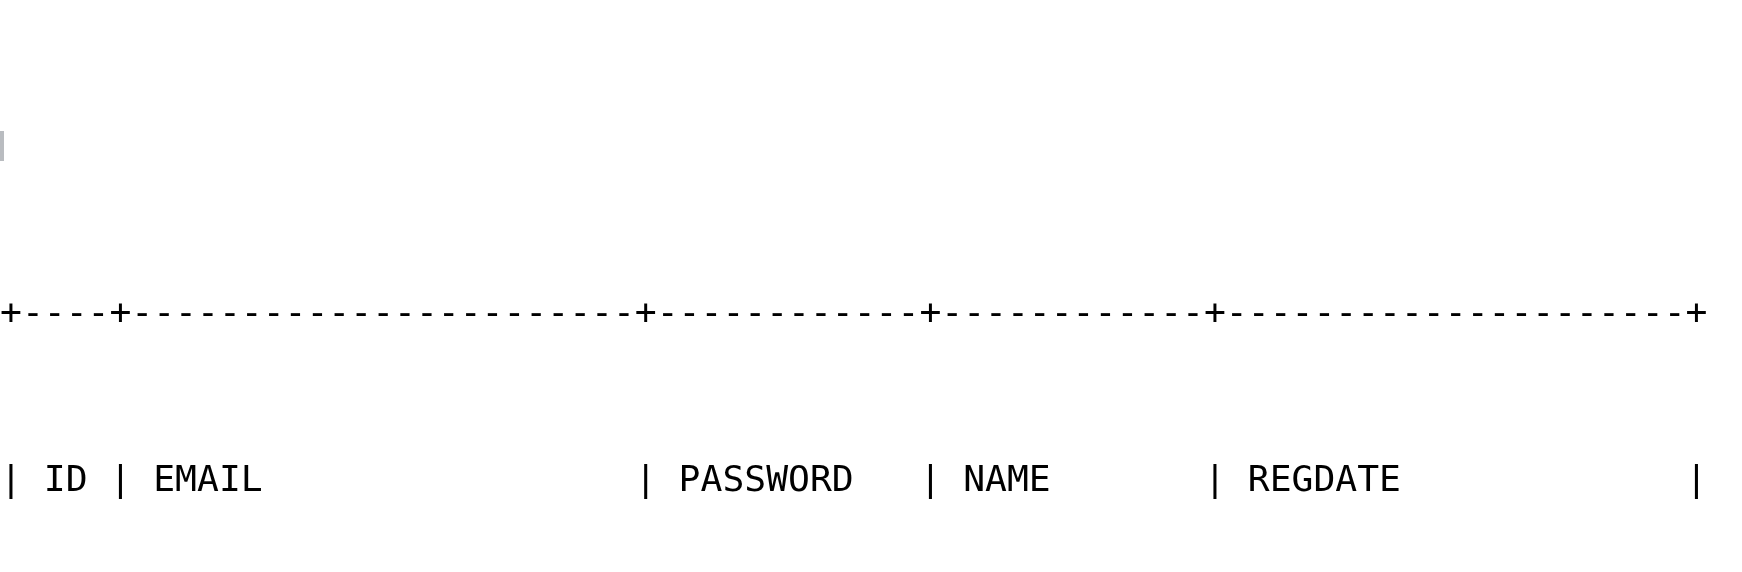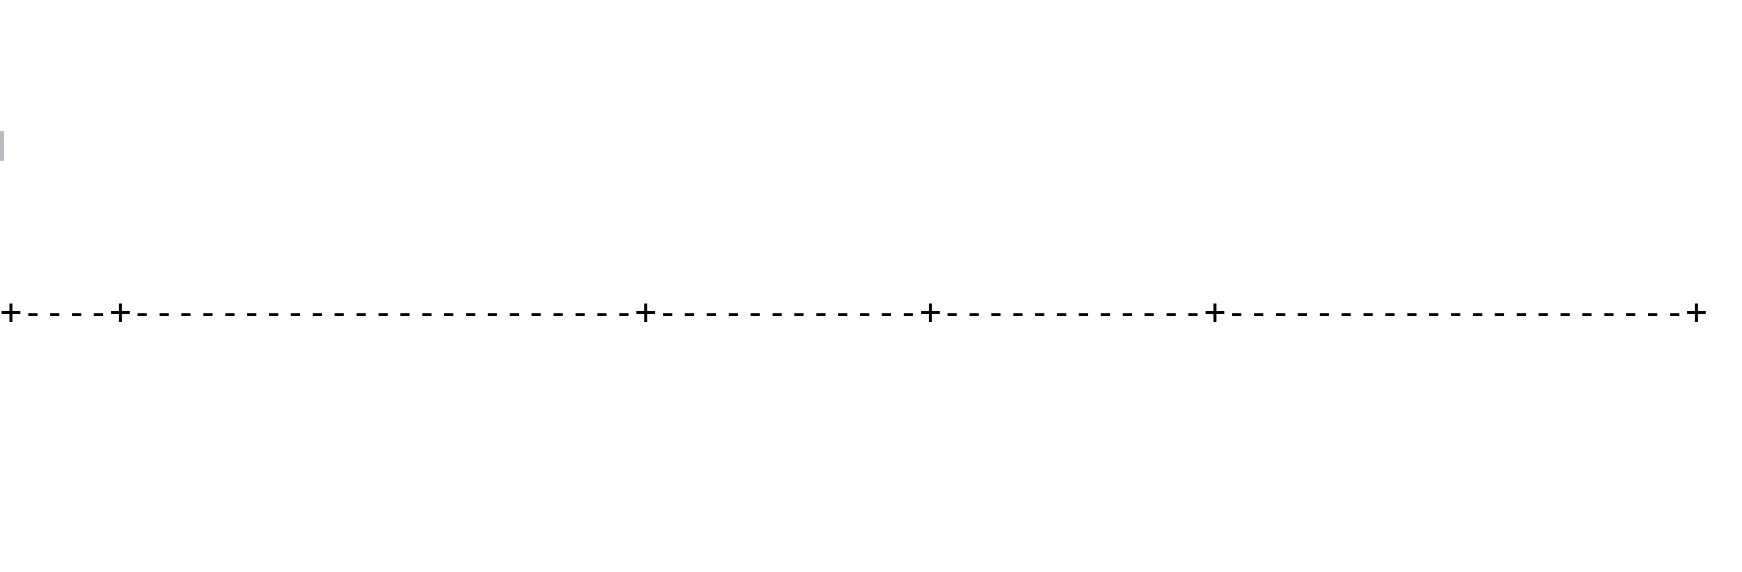--- a/index.html
+++ b/index.html
@@ -58,20 +58,21 @@
 <body>
 
 <div id="terminal" style="font-size: 36.3714px;">
 
   <div class="tline prompt-line" style="font-size: 36.3714px;">
     <span class="edge-artifact"></span><span>mysql&gt; select * from MEMBER;</span>
   </div>
 
   <div class="tline rule-line" style="font-size: 36.3714px;">+----+-----------------------+------------+------------+---------------------+</div>
 
+  <div class="tline header-line" style="font-size: 36.3714px;">| ID | EMAIL                 | PASSWORD   | NAME       | REGDATE             |</div>
 
   
 
   
   
   
   
   
   
 

